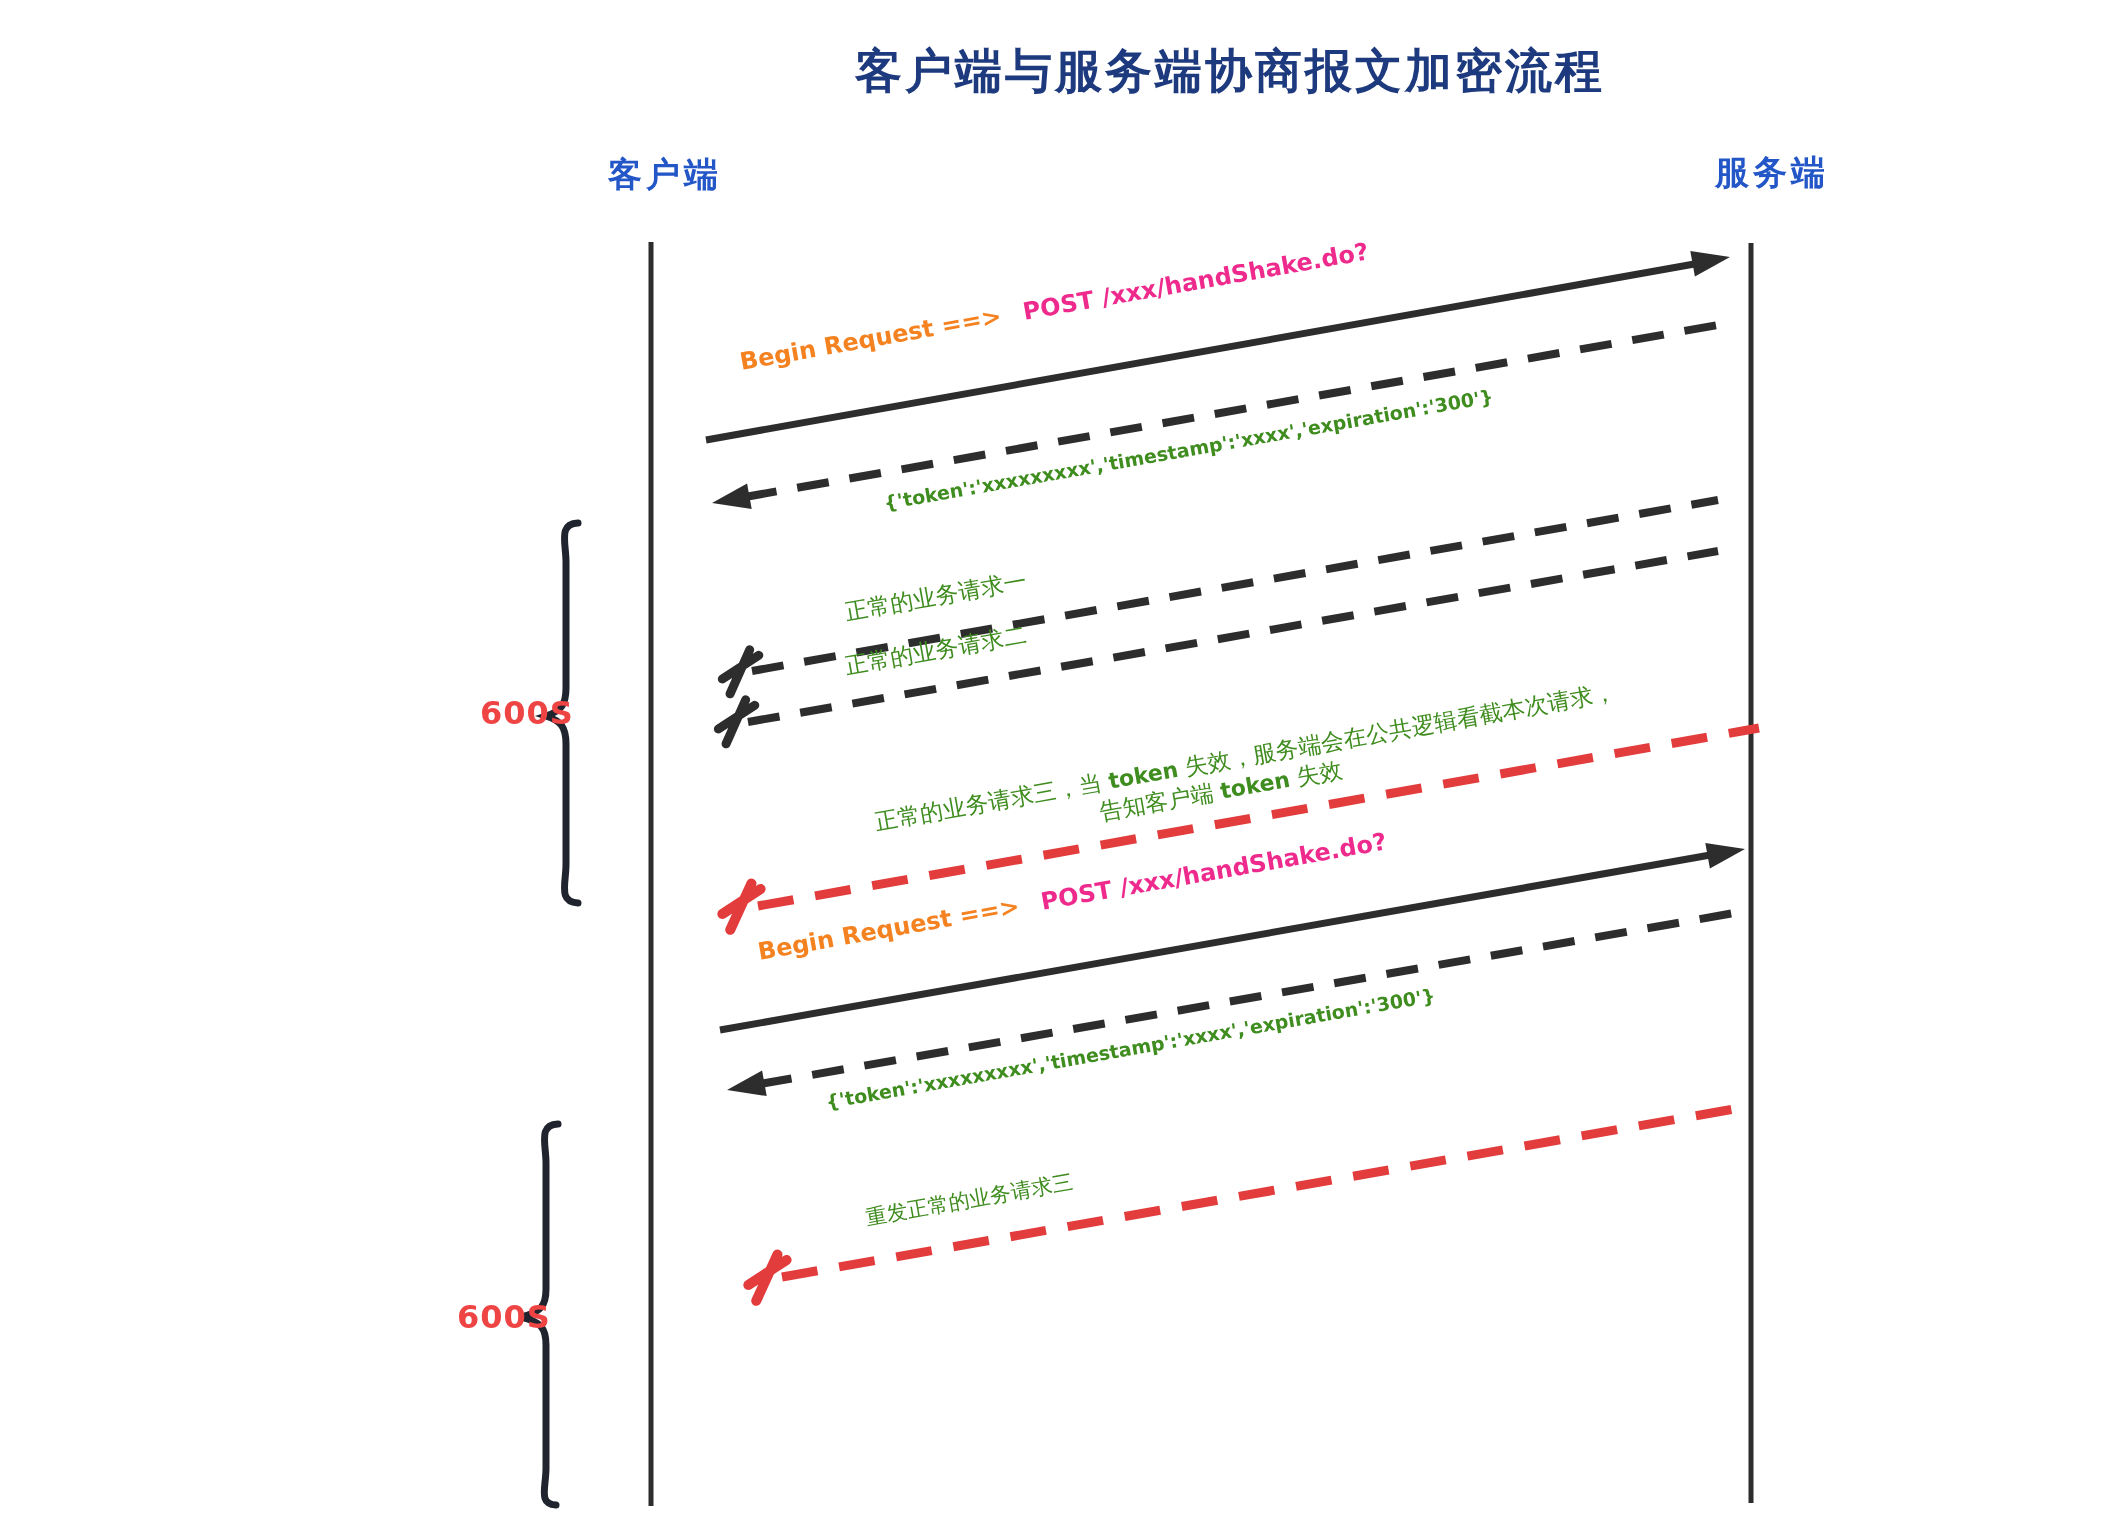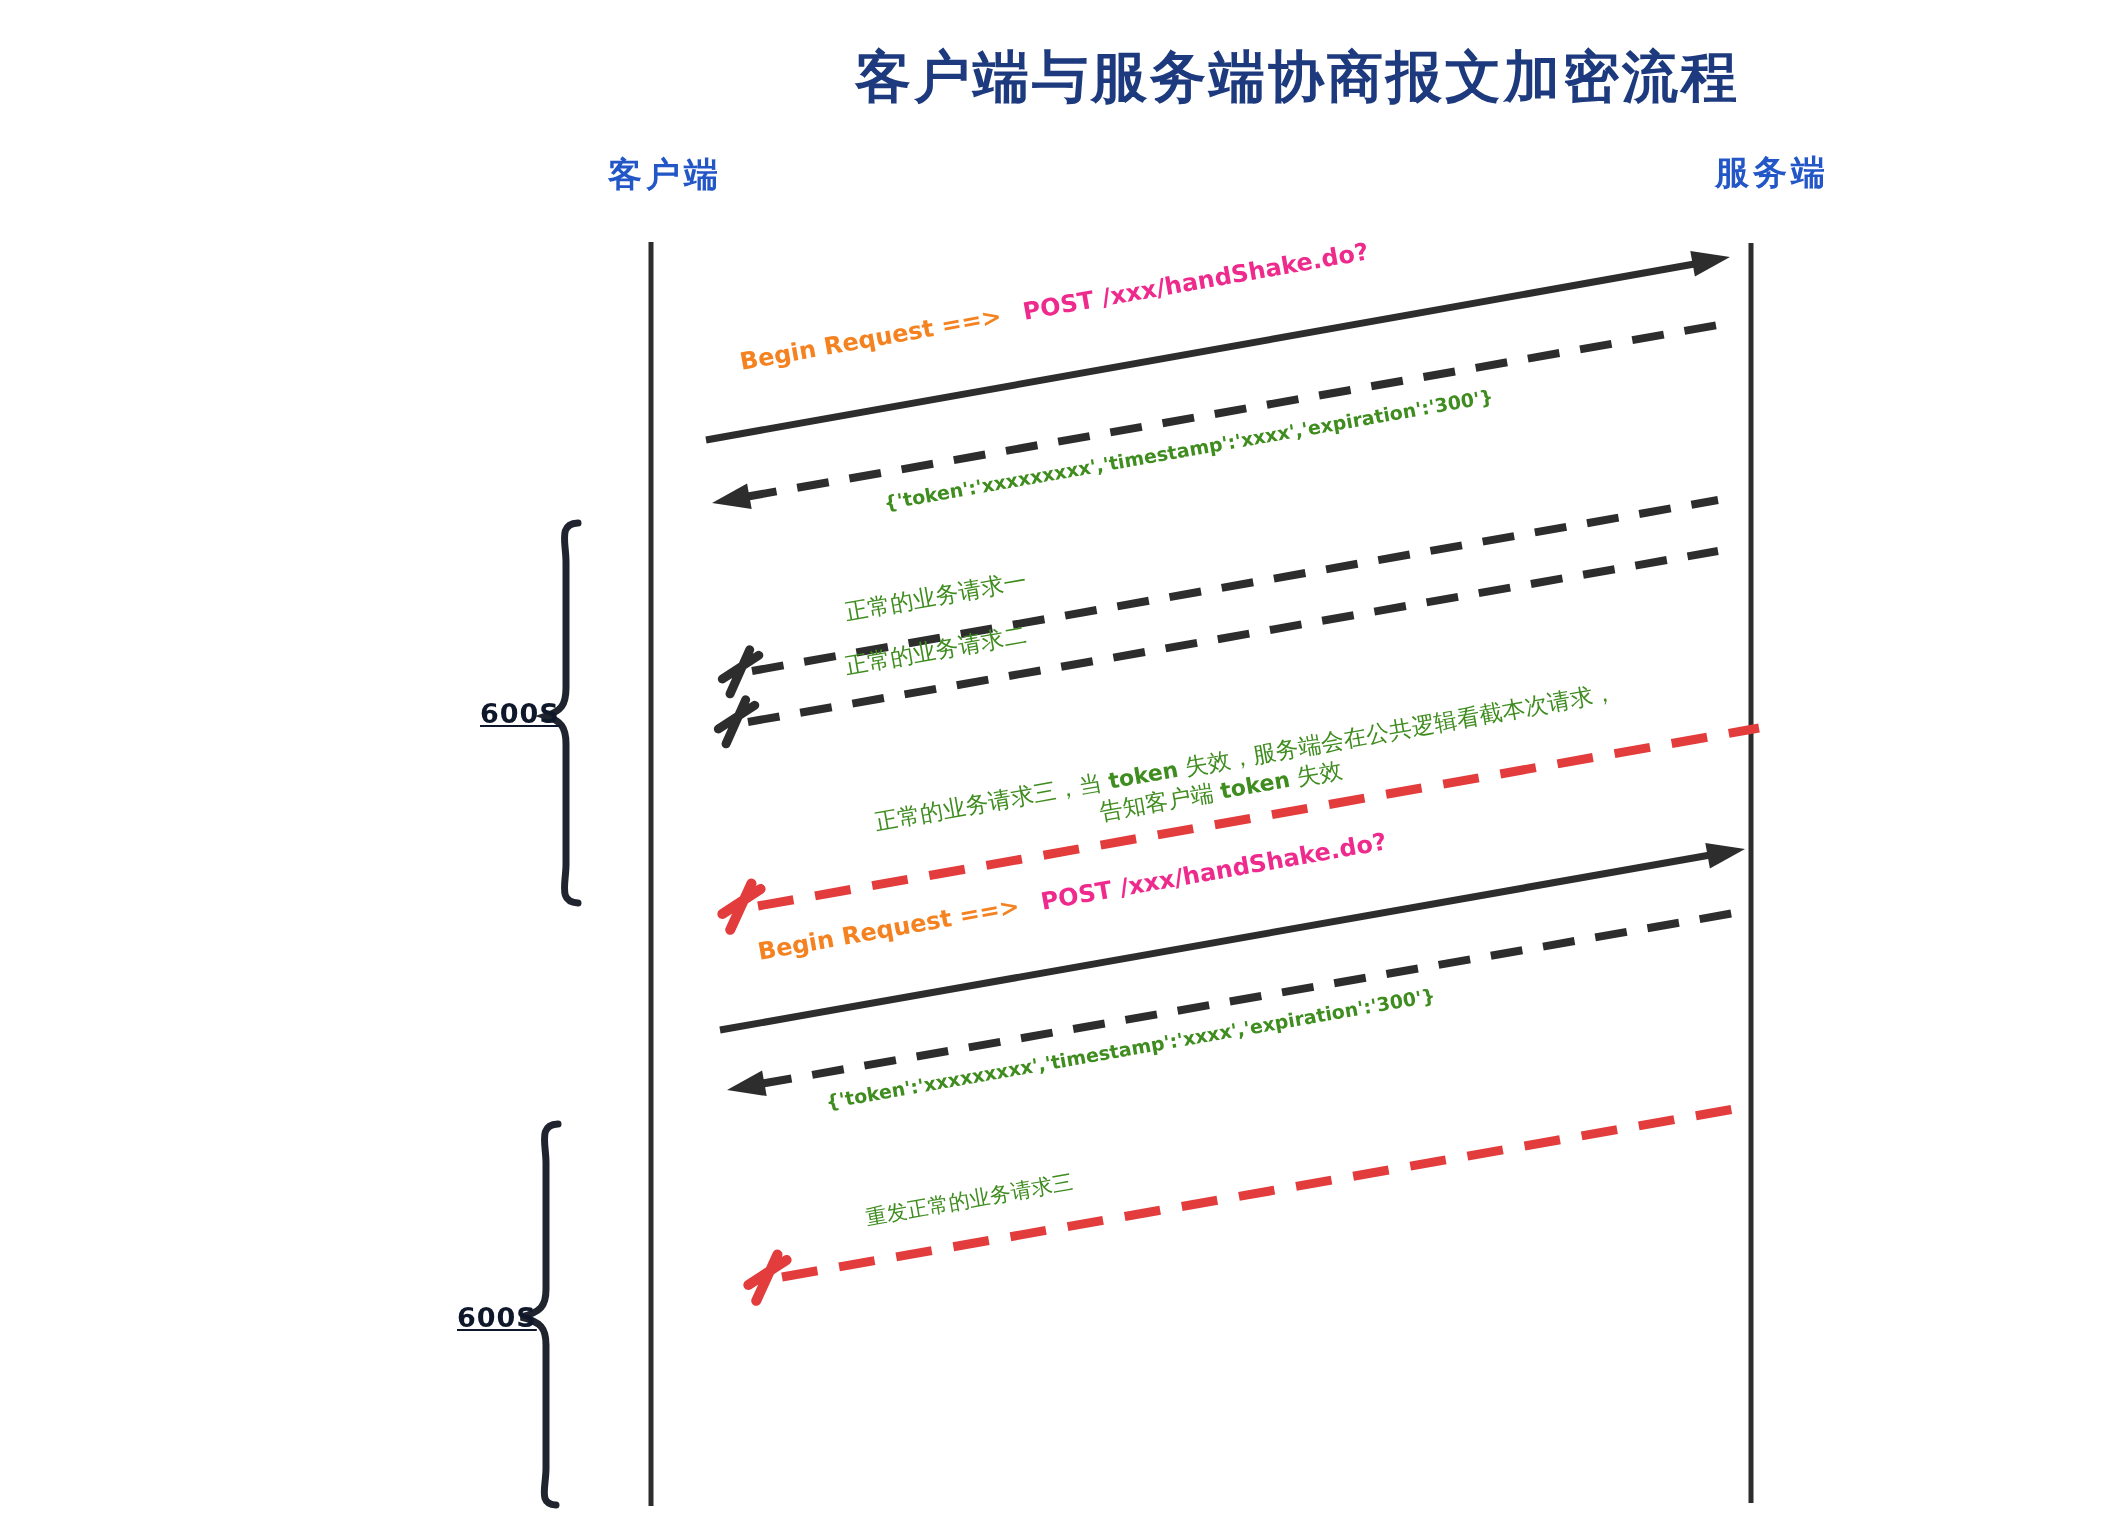--- a/index.html
+++ b/index.html
@@ -8,22 +8,22 @@
     width:2108px;height:1536px;
     background:#ffffff;
     overflow:hidden;
     font-family:"DejaVu Sans", sans-serif;
   }
   #wires{position:absolute;left:0;top:0;}
   .txt{position:absolute;white-space:nowrap;}
   .rot{transform:rotate(-10deg);transform-origin:0 50%;}
   .title{
     font-family:"DejaVu Serif", serif;
-    font-weight:bold;font-size:56px;letter-spacing:3px;
-    color:#1e3a7e;text-align:center;
+    font-weight:bold;font-size:47px;letter-spacing:3px;
+    color:#1e3a7e;text-align:left;
   }
   .actor{
     font-family:"DejaVu Serif", serif;
     font-weight:bold;font-size:34px;letter-spacing:4px;
     color:#2356c7;text-align:center;margin-left:22px;
   }
   .comic{font-weight:bold;font-size:24px;line-height:32px;}
   .comic .orange{color:#f58220;}
   .comic .pink{color:#ee2b8d;margin-left:14px;}
   .payload{
@@ -31,23 +31,22 @@
   }
   .cjk-green{
     font-family:"DejaVu Serif", serif;
     font-size:23px;line-height:30px;color:#3f8c1f;
   }
   .cjk-green .tok{
     font-family:"DejaVu Sans", sans-serif;
     font-weight:bold;font-size:22px;
   }
   .dur{
-    font-weight:bold;font-size:27px;line-height:27px;color:#0f172a;
+    font-weight:bold;font-size:32px;line-height:27px;color:#ef4444;
     letter-spacing:1px;
-    text-decoration:underline;
   }
 </style>
 </head>
 <body>
 
 <div id="stage">
 
   <svg id="wires" width="2108" height="1536" viewBox="0 0 2108 1536">
 
     <line x1="651" y1="242" x2="651" y2="1506" stroke="#2d2d2d" stroke-width="5"></line>

